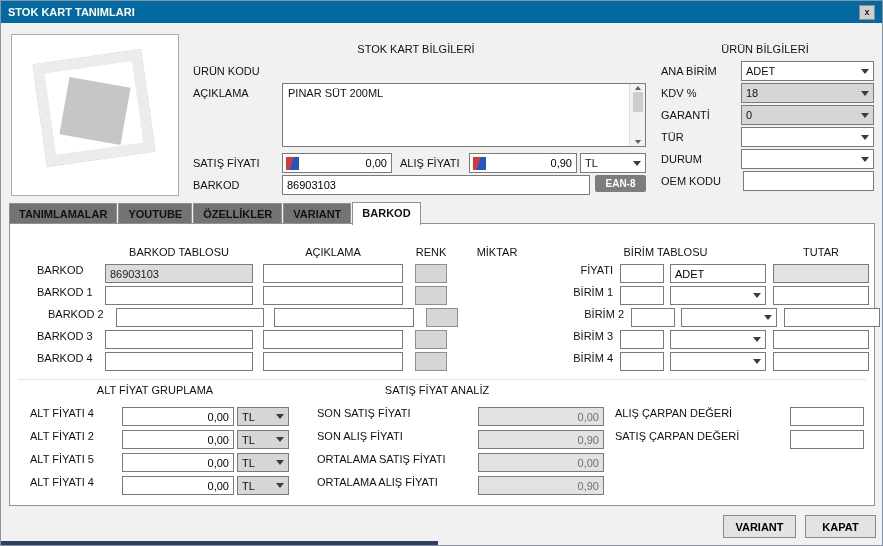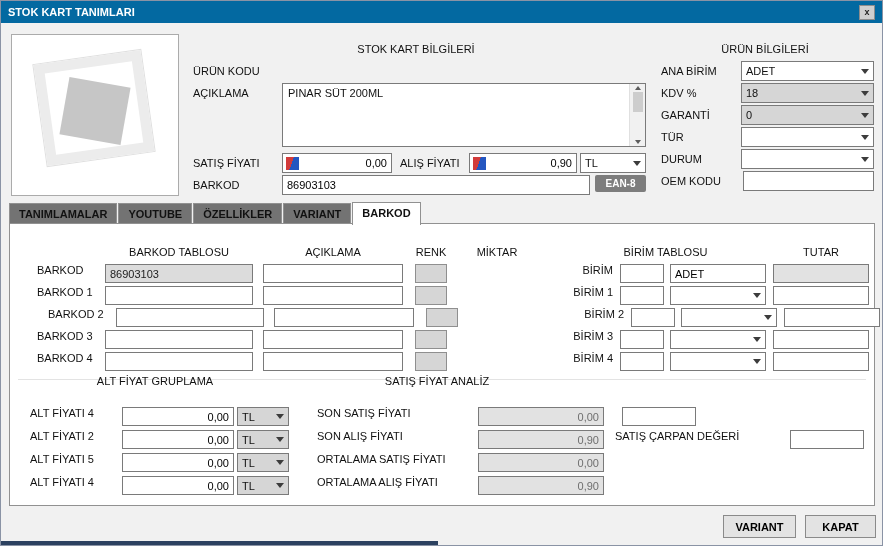--- a/index.html
+++ b/index.html
@@ -173,21 +173,21 @@
     </div>
 
     <div class="trow" style="left:27px;top:40px">
       <div class="rl">BARKOD</div>
       <input class="fi ro dark" readonly="" style="width: 148px;" value="86903103">
       <div style="width:10px"></div>
       <input class="fi" style="width: 140px;" value="">
       <div style="width:12px"></div>
       <div class="renk"></div>
       <div style="width:118px"></div>
-      <div class="bl">BİRİM</div>
+      <div class="bl">FİYATI</div>
       <div style="width:7px"></div>
       <input class="fi" style="width: 44px;" value="">
       <div style="width:6px"></div>
       <input class="fi" style="width: 96px;" value="ADET">
       <div style="width:7px"></div>
       <input class="fi ro" readonly="" style="width: 96px;" value="">
     </div>
 
     <div class="trow" style="left:27px;top:62px">
       <div class="rl">BARKOD 1</div>
@@ -272,21 +272,21 @@
         <span class="carrow">
             <span class="tri-down big"></span>
           </span>
       </div>
       <div style="width:7px"></div>
       <input class="fi" style="width: 96px;" value="">
     </div>
 
     <div class="sep" style="top:155px"></div>
 
-    <div class="trow" style="left:20px;top:151px">
+    <div class="trow" style="left:20px;top:160px">
       <div class="hc" style="width:250px">ALT FİYAT GRUPLAMA</div>
       <div style="width:37px"></div>
       <div class="hc" style="width:240px">SATIŞ FİYAT ANALİZ</div>
       <div style="width:28px"></div>
     </div>
 
     <div class="trow" style="left:20px;top:183px">
       <div style="width:92px">ALT FİYATI 4</div>
       <input class="fi right" style="width: 112px;" value="0,00">
       <div style="width:3px"></div>
@@ -294,20 +294,21 @@
         <span class="ctext">TL</span>
         <span class="carrow">
             <span class="tri-down big"></span>
           </span>
       </div>
       <div style="width:28px"></div>
       <div style="width:158px">SON SATIŞ FİYATI</div>
       <div style="width:3px"></div>
       <input class="fi ro right" readonly="" style="width: 126px;" value="0,00">
       <div style="width:11px"></div>
+      <div style="width:168px">ALIŞ ÇARPAN DEĞERİ</div>
       <div style="width:7px"></div>
       <input class="fi" style="width: 74px;" value="">
     </div>
 
     <div class="trow" style="left:20px;top:206px">
       <div style="width:92px">ALT FİYATI 2</div>
       <input class="fi right" style="width: 112px;" value="0,00">
       <div style="width:3px"></div>
       <div class="combo gray" style="width:52px;height:19px">
         <span class="ctext">TL</span>

